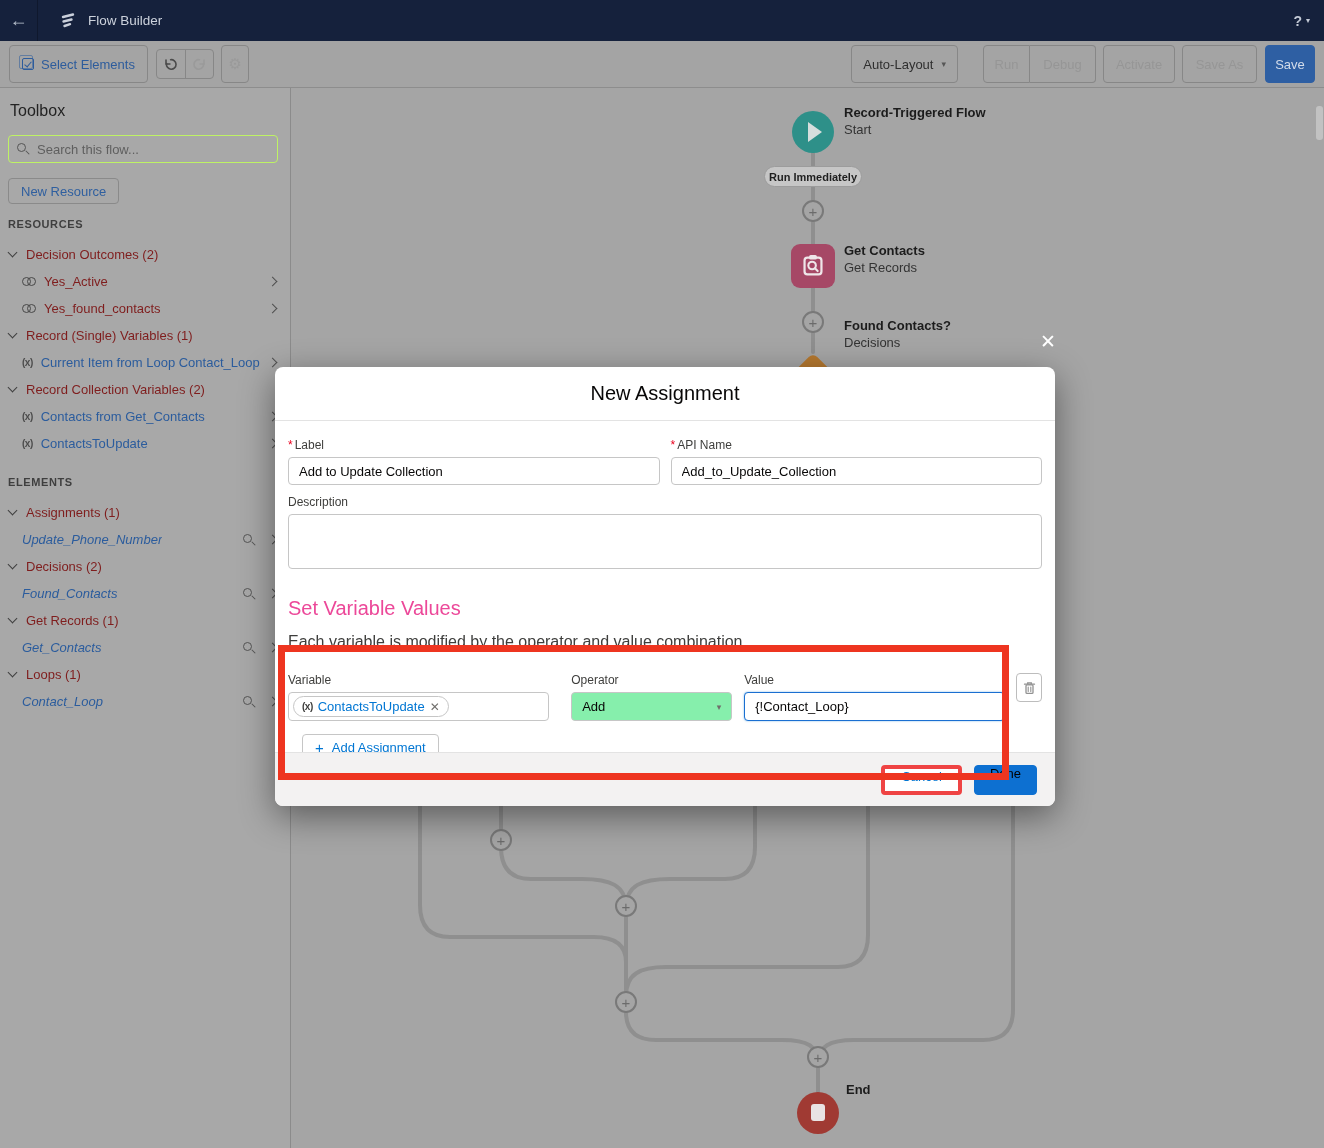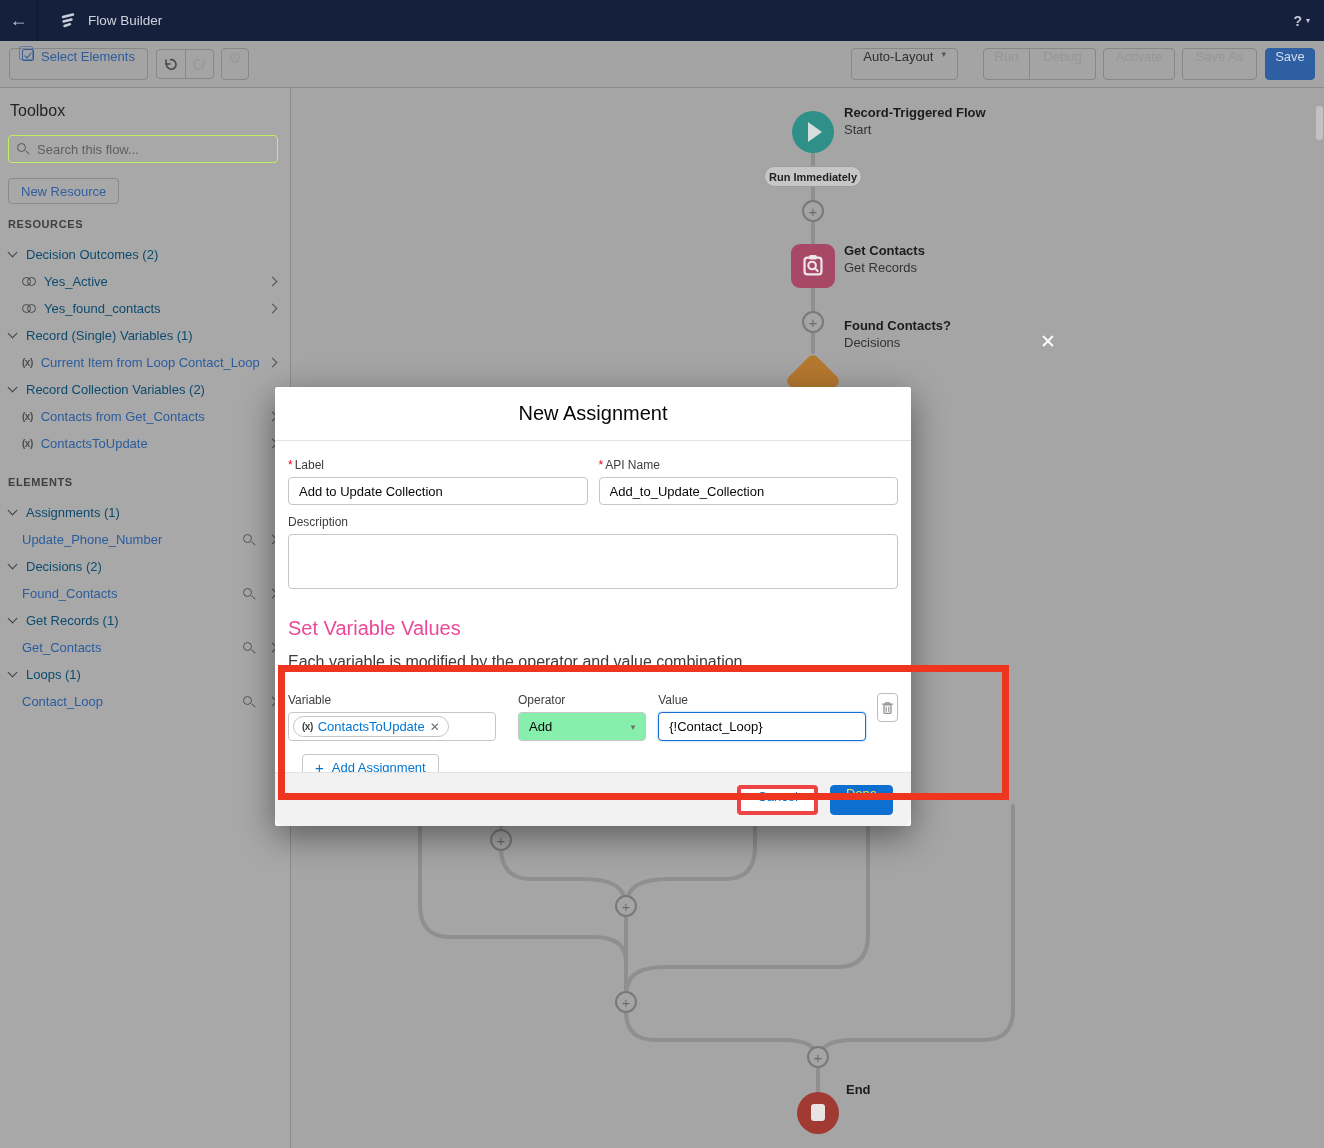--- a/index.html
+++ b/index.html
@@ -9,21 +9,21 @@
   
   .header { position:absolute; left:0; top:0; width:1324px; height:41px; background:#15213c; display:flex; align-items:center; z-index:5; }
   .back-btn { width:38px; height:41px; display:flex; align-items:center; justify-content:center; color:#b9c2cf; font-size:18px; border-right:1px solid rgba(0,0,0,0.25); cursor:pointer; }
   .logo { margin-left:20px; width:20px; height:20px; }
   .hdr-title { color:#ccd2dc; font-size:13.5px; margin-left:10px; }
   .help { margin-left:auto; margin-right:14px; color:#c3cad6; font-size:14px; font-weight:bold; display:flex; align-items:center; gap:4px; cursor:pointer; }
   .help .caret { font-size:8px; font-weight:normal; }
 
   
   .toolbar { position:absolute; left:0; top:41px; width:1324px; height:47px; background:#a4a4a4; border-bottom:1px solid #8d8d8d; display:flex; align-items:center; padding:0 9px; z-index:5; }
-  .tb-btn { height:32px; border:1px solid #878787; border-radius:4px; background:transparent; display:flex; align-items:flex-start; justify-content:center; font-size:13px; cursor:pointer; }
+  .tb-btn { height:38px; border:1px solid #878787; border-radius:4px; background:transparent; display:flex; align-items:center; justify-content:center; font-size:13px; cursor:pointer; }
   .btn-select { padding:0 12px; gap:7px; color:#2d5c9c; }
   .sel-icon { width:12px; height:12px; border:1.5px solid #2d5c9c; border-radius:2px; position:relative; background:transparent; }
   .sel-icon::before { content:""; position:absolute; left:-4px; top:-4px; width:12px; height:12px; border:1.5px solid #2d5c9c; border-radius:2px; opacity:.55; }
   .sel-icon::after { content:""; position:absolute; left:2.5px; top:0.5px; width:3px; height:6px; border-right:1.8px solid #2d5c9c; border-bottom:1.8px solid #2d5c9c; transform:rotate(40deg); }
   .undo-group { display:flex; margin-left:8px; border:1px solid #878787; border-radius:4px; height:30px; }
   .undo-group .cell { width:28px; display:flex; align-items:center; justify-content:center; cursor:pointer; }
   .undo-group .cell + .cell { border-left:1px solid #878787; }
   .gear-btn { width:28px; margin-left:7px; color:#9a9a9a; font-size:15px; }
   .right-cluster { margin-left:auto; display:flex; align-items:center; }
   .btn-autolayout { padding:0 11px; gap:8px; color:#2f2f2f; margin-right:25px; }
@@ -47,24 +47,24 @@
   .search-wrap { margin:15px 12px 0 8px; position:relative; }
   .search-input { width:270px; height:28px; border:1px solid #bef264; border-radius:4px; background:transparent; padding:0 8px 0 28px; font-size:13px; color:#3c3c3c; font-family:"Liberation Sans",sans-serif; }
   .search-input::placeholder { color:#5f5f5f; opacity:1; }
   .mag { display:inline-block; width:9px; height:9px; border:1.6px solid #555; border-radius:50%; position:relative; }
   .mag::after { content:""; position:absolute; width:5px; height:0; border-bottom:1.6px solid #555; transform:rotate(45deg); right:-4.5px; bottom:-1.5px; }
   .search-wrap .mag { position:absolute; left:9px; top:8px; }
   .btn-newres { margin:15px 0 0 8px; height:26px; padding:0 12px; display:inline-flex; align-items:center; border:1px solid #8a8a8a; border-radius:4px; color:#2f5f9f; font-size:13px; cursor:pointer; }
   .sb-section-hdr { font-size:11px; letter-spacing:.6px; color:#3f3f3f; padding-left:8px; margin-top:14px; font-weight:bold; }
   .tree { margin-top:11px; }
   .row { height:27px; display:flex; align-items:center; position:relative; cursor:pointer; }
-  .row .lbl { font-size:13px; color:#0c4a6e; white-space:nowrap; overflow:hidden; }
+  .row .lbl { font-size:13px; color:#7f1d1d; white-space:nowrap; overflow:hidden; }
   .row.sec { padding-left:9px; gap:10px; }
   .row.res { padding-left:22px; gap:8px; }
-  .row.elem { padding-left:22px; }
+  .row.elem { padding-left:22px;font-style:italic; }
   .blue { color:#2b5c9d !important; }
   .chev-d { width:7px; height:7px; border-right:1.6px solid #3f3f3f; border-bottom:1.6px solid #3f3f3f; transform:rotate(45deg); margin-top:-4px; }
   .chev-r { width:7px; height:7px; border-right:1.6px solid #4f4f4f; border-bottom:1.6px solid #4f4f4f; transform:rotate(-45deg); position:absolute; right:14px; top:10px; }
   .row .mag2 { position:absolute; right:38px; top:8px; }
   .outcome-ic { display:flex; }
   .outcome-ic i { display:block; width:9px; height:9px; border:1.6px solid #474747; border-radius:50%; }
   .outcome-ic i + i { margin-left:-4px; }
   .var-ic { font-size:10px; font-weight:bold; color:#4c4c4c; letter-spacing:-0.5px; }
   .gap-elems { margin-top:19px; }
 
@@ -79,21 +79,21 @@
   .start-node .tri { position:absolute; left:16px; top:11px; width:0; height:0; border-left:14px solid #d6dedd; border-top:10px solid transparent; border-bottom:10px solid transparent; }
   .pill { position:absolute; left:472px; top:78px; width:98px; height:21px; background:#c6c6c6; border:1px solid #9c9c9c; border-radius:11px; display:flex; align-items:center; justify-content:center; font-size:11px; font-weight:bold; color:#1f1f1f; }
   .get-node { position:absolute; left:499px; top:156px; width:44px; height:44px; border-radius:9px; background:#a64866; display:flex; align-items:center; justify-content:center; cursor:pointer; }
   .diamond { position:absolute; left:501px; top:273px; width:40px; height:40px; background:#b5782f; border-radius:6px; transform:rotate(45deg); cursor:pointer; }
   .end-node { position:absolute; left:505px; top:1004px; width:42px; height:42px; border-radius:50%; background:#a03a33; cursor:pointer; }
   .end-node i { position:absolute; left:14px; top:12px; width:14px; height:17px; background:#e9e3e3; border-radius:3px; }
   .canvas-scroll { position:absolute; right:1px; top:18px; width:7px; height:34px; background:#c2c2c2; border-radius:3px; cursor:pointer; }
 
   
   .backdrop-close { position:absolute; left:1038px; top:332px; width:20px; height:20px; color:#fff; font-size:19px; z-index:12; cursor:pointer; line-height:20px; text-align:center; }
-  .modal { position:absolute; left:275px; top:387px; width:636px; height:439px; background:#fff; border-radius:2px; box-shadow:0 10px 35px rgba(0,0,0,.45); z-index:10; }
+  .modal { position:absolute; left:275px; top:367px; width:780px; height:439px; background:#fff; border-radius:8px; box-shadow:0 10px 35px rgba(0,0,0,.45); z-index:10; }
   .m-header { height:54px; border-bottom:1px solid #e3e3e3; display:flex; align-items:center; justify-content:center; }
   .m-title { font-size:20px; color:#080707; font-weight:400; }
   .m-body { position:relative; padding:0 13px; }
   .field-row { display:flex; gap:11px; margin-top:17px; }
   .field { flex:1; }
   .f-label { font-size:12px; color:#3e3e3c; margin-bottom:5px; }
   .req { color:#ea001e; margin-right:2px; }
   .f-input { width:100%; height:28px; border:1px solid #c6c6c6; border-radius:4px; padding:0 10px; font-size:13px; color:#080707; font-family:"Liberation Sans",sans-serif; background:#fff; }
   .desc-wrap { margin-top:10px; }
   .f-textarea { width:100%; height:55px; border:1px solid #c6c6c6; border-radius:4px; resize:none; font-family:"Liberation Sans",sans-serif; font-size:13px; padding:6px 10px; }
@@ -112,21 +112,21 @@
   .pill-var .var-ic { color:#3e3e3c; }
   .select-box { height:29px; border:1px solid #c6c6c6; border-radius:4px; display:flex; align-items:center; justify-content:space-between; padding:0 10px; font-size:13px; color:#080707; cursor:pointer; background:#86efac; }
   .select-box .caret { font-size:9px; color:#706e6b; }
   .val-input { width:100%; height:29px; border:1.5px solid #1a6fd1; box-shadow:0 0 2px rgba(1,118,211,.55); border-radius:4px; padding:0 10px; font-size:13px; color:#080707; font-family:"Liberation Sans",sans-serif; }
   .trash-btn { width:26px; height:29px; border:1px solid #bdbdbd; border-radius:4px; background:#fff; display:flex; align-items:center; justify-content:center; cursor:pointer; }
   .red-box { position:absolute; left:3px; top:207px; width:731px; height:135px; border:7px solid #ee3520; z-index:20; pointer-events:none; }
   .btn-addassign { margin:13px 0 0 14px; height:27px; padding:0 12px; display:inline-flex; align-items:center; gap:8px; border:1px solid #c6c6c6; border-radius:4px; background:#fff; color:#0176d3; font-size:13px; cursor:pointer; }
   .btn-addassign .plus-sign { font-size:15px; }
   .m-footer { position:absolute; left:0; bottom:0; width:100%; height:54px; background:#f3f2f2; border-top:1px solid #e3e3e3; border-radius:0 0 8px 8px; display:flex; align-items:center; justify-content:flex-end; padding-right:18px; gap:12px; }
   .btn-cancel { height:30px; padding:0 16px; background:#fff; border:4px solid #ef4444; border-radius:4px; color:#0176d3; font-size:13px; cursor:pointer; }
-  .btn-done { height:30px; padding:0 15px; background:#0d70d1; border:1px solid #0d70d1; border-radius:4px; color:#fde047; font-size:13px; cursor:pointer; }
+  .btn-done { height:30px; padding:0 15px; background:#0d70d1; border:1px solid #0d70d1; border-radius:4px; color:#000000; font-size:13px; cursor:pointer; }
 </style>
 </head>
 <body>
 
 <div class="header">
   <div class="back-btn">←</div>
   <svg class="logo" viewBox="0 0 20 20">
     <path d="M5 6 L15 3.5" stroke="#c9cfda" stroke-width="2.4" stroke-linecap="round" fill="none"></path>
     <path d="M5.5 10.5 L13.5 8.5" stroke="#c9cfda" stroke-width="2.4" stroke-linecap="round" fill="none"></path>
     <path d="M6.5 15 L12 13.2" stroke="#c9cfda" stroke-width="2.4" stroke-linecap="round" fill="none"></path>

